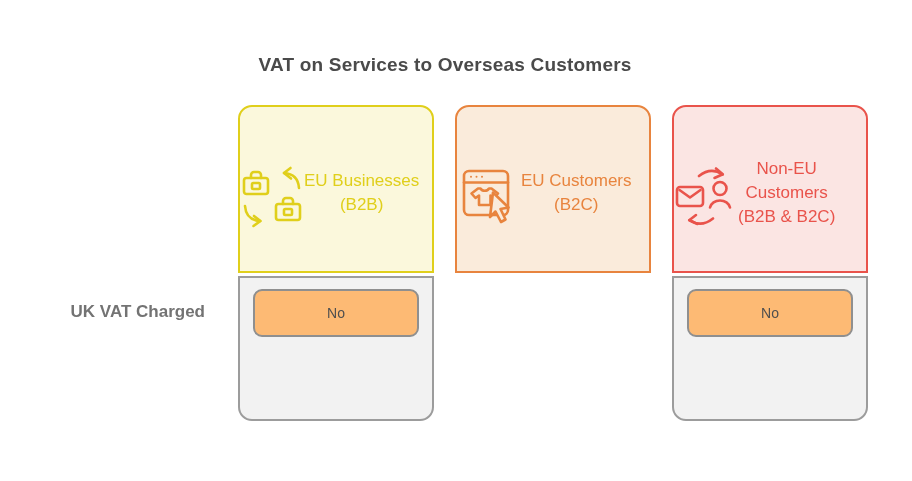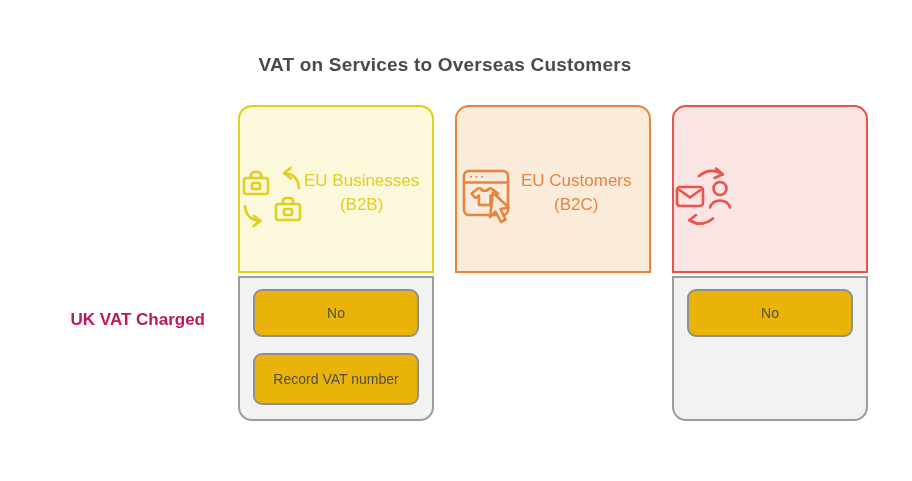--- a/index.html
+++ b/index.html
@@ -6,21 +6,21 @@
   .canvas{
     position:relative;width:912px;height:481px;background:#ffffff;overflow:hidden;
     font-family:"Liberation Sans", sans-serif;
   }
   .title{
     position:absolute;top:52px;left:0;right:22px;text-align:center;
     font-size:19px;line-height:26px;font-weight:bold;color:#4A4A4A;letter-spacing:.2px;
   }
   .row-label{
     position:absolute;right:707px;white-space:nowrap;
-    font-size:17px;font-weight:bold;color:#be185d;line-height:24px;margin-top:8px;
+    font-size:17px;font-weight:bold;color:#737373;line-height:24px;
   }
   .row-label.r0{top:300px;}
   .row-label.r1{top:366px;}
   .col{position:absolute;top:105px;width:196px;}
   .col.c0{left:238px;}
   .col.c1{left:455px;}
   .col.c2{left:672px;}
   .head{
     box-sizing:border-box;height:168px;
     background:var(--fill);border:2px solid var(--accent);
@@ -33,21 +33,21 @@
   .head-label{
     margin-top:7px;text-align:center;white-space:pre-line;
     font-size:17px;line-height:24px;font-weight:500;color:var(--accent);
   }
   .body{
     box-sizing:border-box;position:relative;height:145px;margin-top:3px;
     background:#F2F2F2;border:2px solid #9C9C9C;border-radius:0 0 14px 14px;
   }
   .cell{
     box-sizing:border-box;position:absolute;left:13px;right:13px;
-    background:#eab308;border:2px solid #8F8F8F;border-radius:9px;
+    background:#fdba74;border:2px solid #8F8F8F;border-radius:9px;
     display:flex;align-items:center;justify-content:center;text-align:center;
     font-size:14px;line-height:17px;color:#4F4F4F;white-space:pre-line;padding:2px 8px;
   }
   .cell.k0{top:11px;height:48px;}
   .cell.k1{top:75px;height:52px;}
 </style>
 </head>
 <body>
 
 <div class="canvas">
@@ -70,21 +70,20 @@
           <path d="M43,39 v-3 a3,3 0 0 1 3,-3 h4 a3,3 0 0 1 3,3 v3"></path>
           <rect x="36" y="39" width="24" height="16" rx="2.5"></rect>
           <rect x="44" y="44" width="8" height="6" rx="1.2"></rect>
         </svg>
       </span>
       <div class="head-label">EU Businesses
 (B2B)</div>
     </div>
     <div class="body">
       <div class="cell k0">No</div>
-      <div class="cell k1">Record VAT number</div>
     </div>
   </div>
 
   <div class="col c1" style="--accent: #E8843E; --fill: #FAEBDB;">
     <div class="head">
       <span class="icon">
         <svg viewBox="0 0 64 64" fill="none" stroke="currentColor" stroke-width="2.6" stroke-linecap="round" stroke-linejoin="round">
           <rect x="7" y="6" width="44" height="44" rx="5"></rect>
           <path d="M7,17.5 H51"></path>
           <circle cx="14" cy="11.8" r="1" fill="currentColor" stroke="none"></circle>
@@ -106,19 +105,22 @@
           <path d="M25,11 Q37,1.5 48.5,9.5"></path>
           <path d="M42,3.5 L48.8,9.3 L40.5,13"></path>
           <rect x="3" y="22" width="26" height="19" rx="3"></rect>
           <path d="M5.5,25 l10.5,7.5 10.5,-7.5"></path>
           <circle cx="46" cy="23.5" r="6.5"></circle>
           <path d="M36,42.5 a10.2,8.8 0 0 1 20,0"></path>
           <path d="M39,53.5 Q27,63 15.5,55"></path>
           <path d="M22,50 L15.2,55.2 L23.5,59"></path>
         </svg>
       </span>
+      <div class="head-label">Non-EU
+Customers
+(B2B &amp; B2C)</div>
     </div>
     <div class="body">
       <div class="cell k0">No</div>
     </div>
   </div>
 
 </div>
 
 </body></html>

